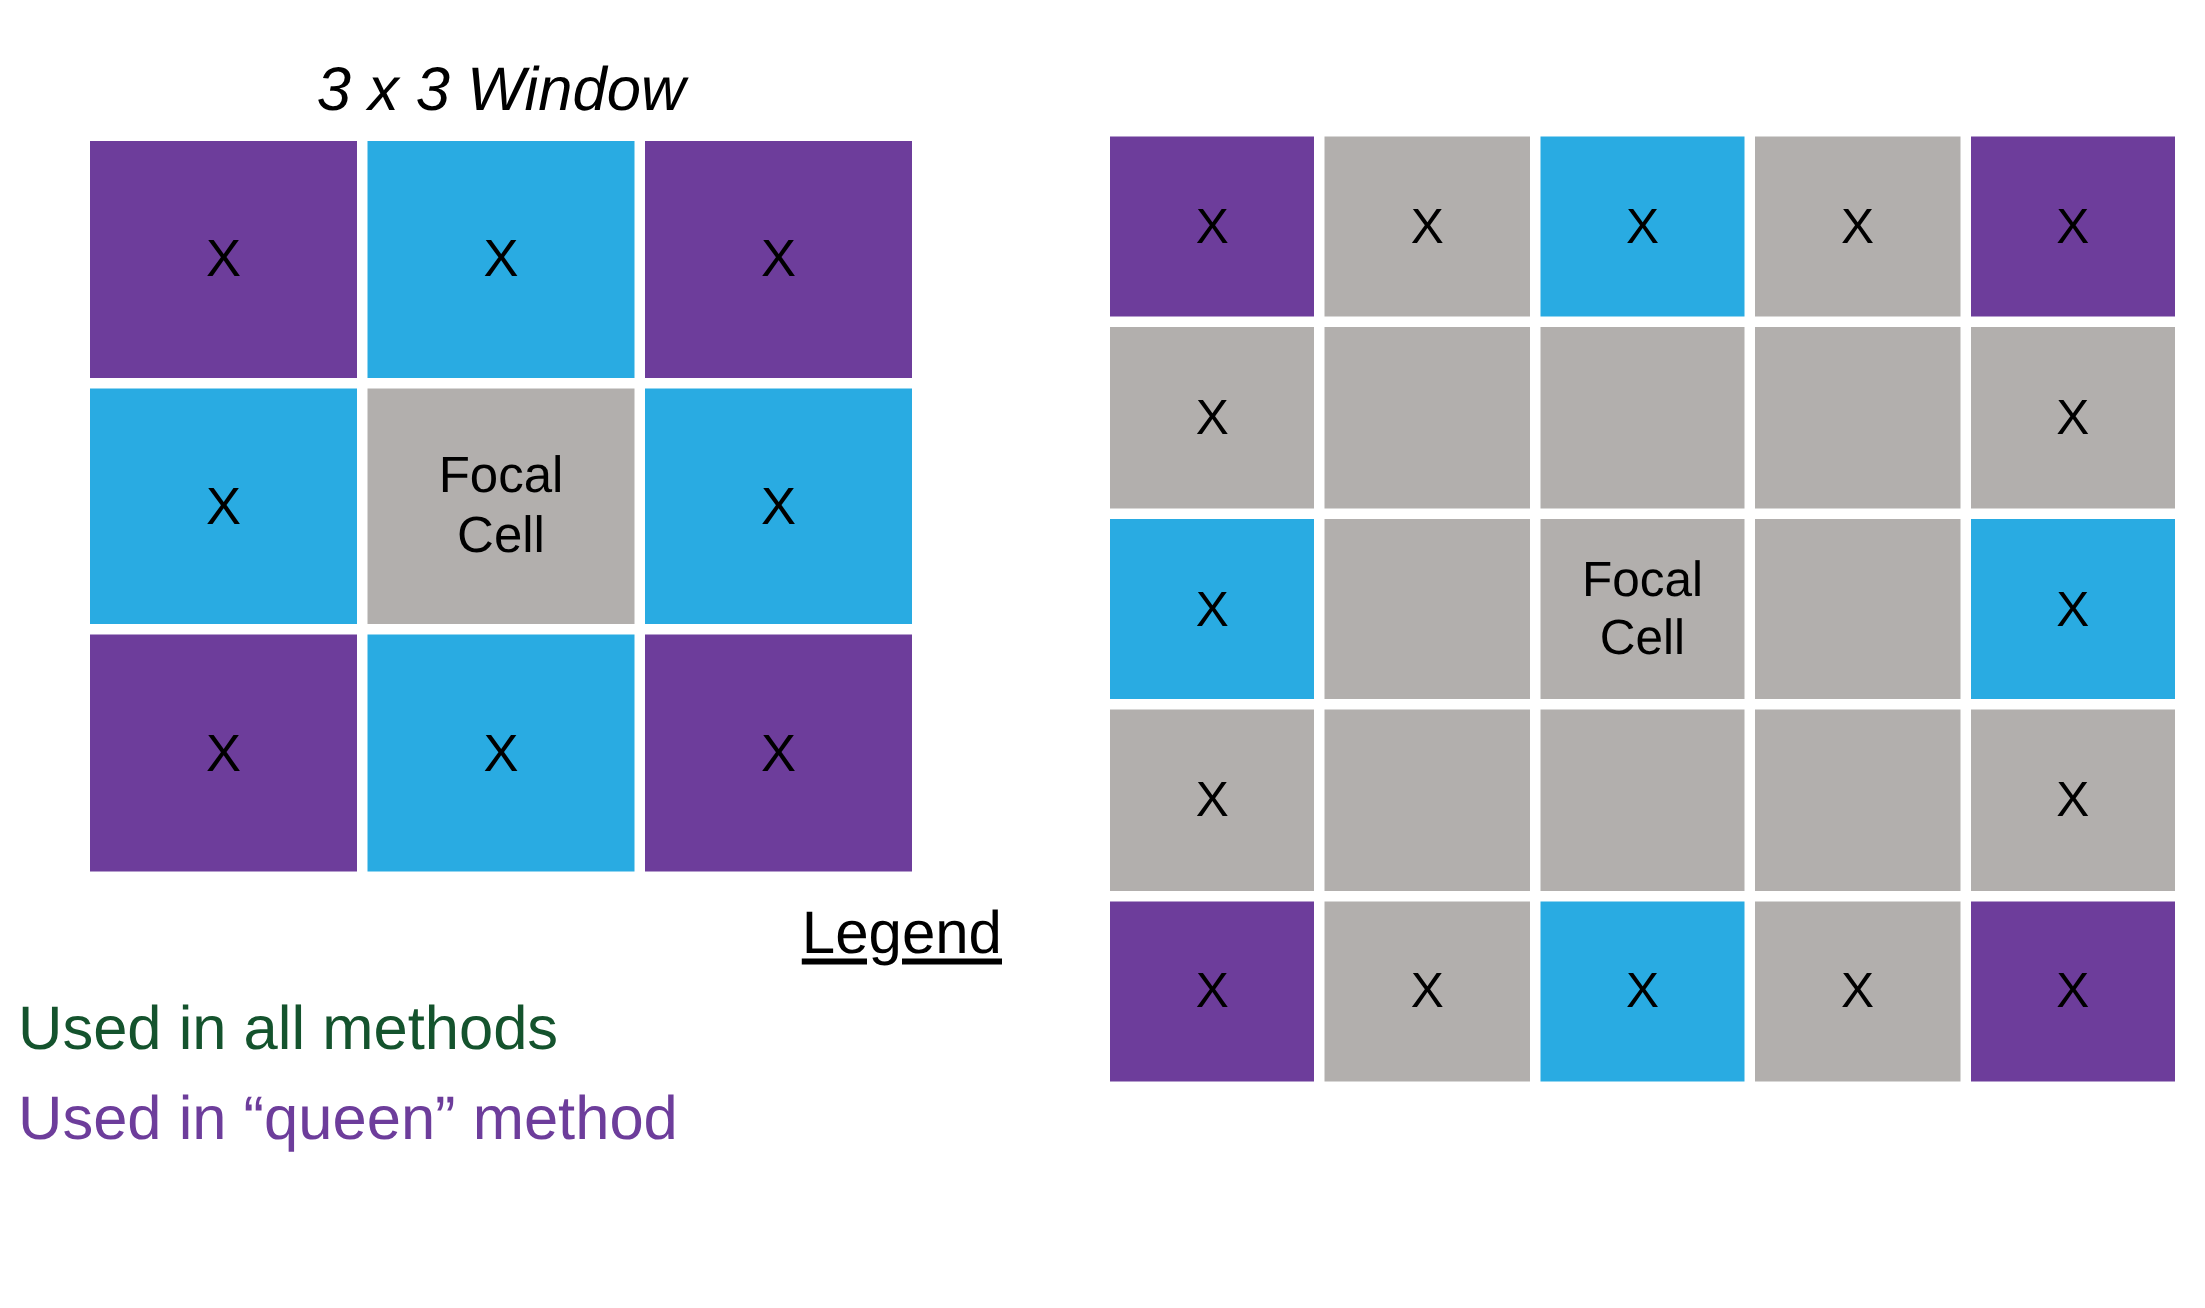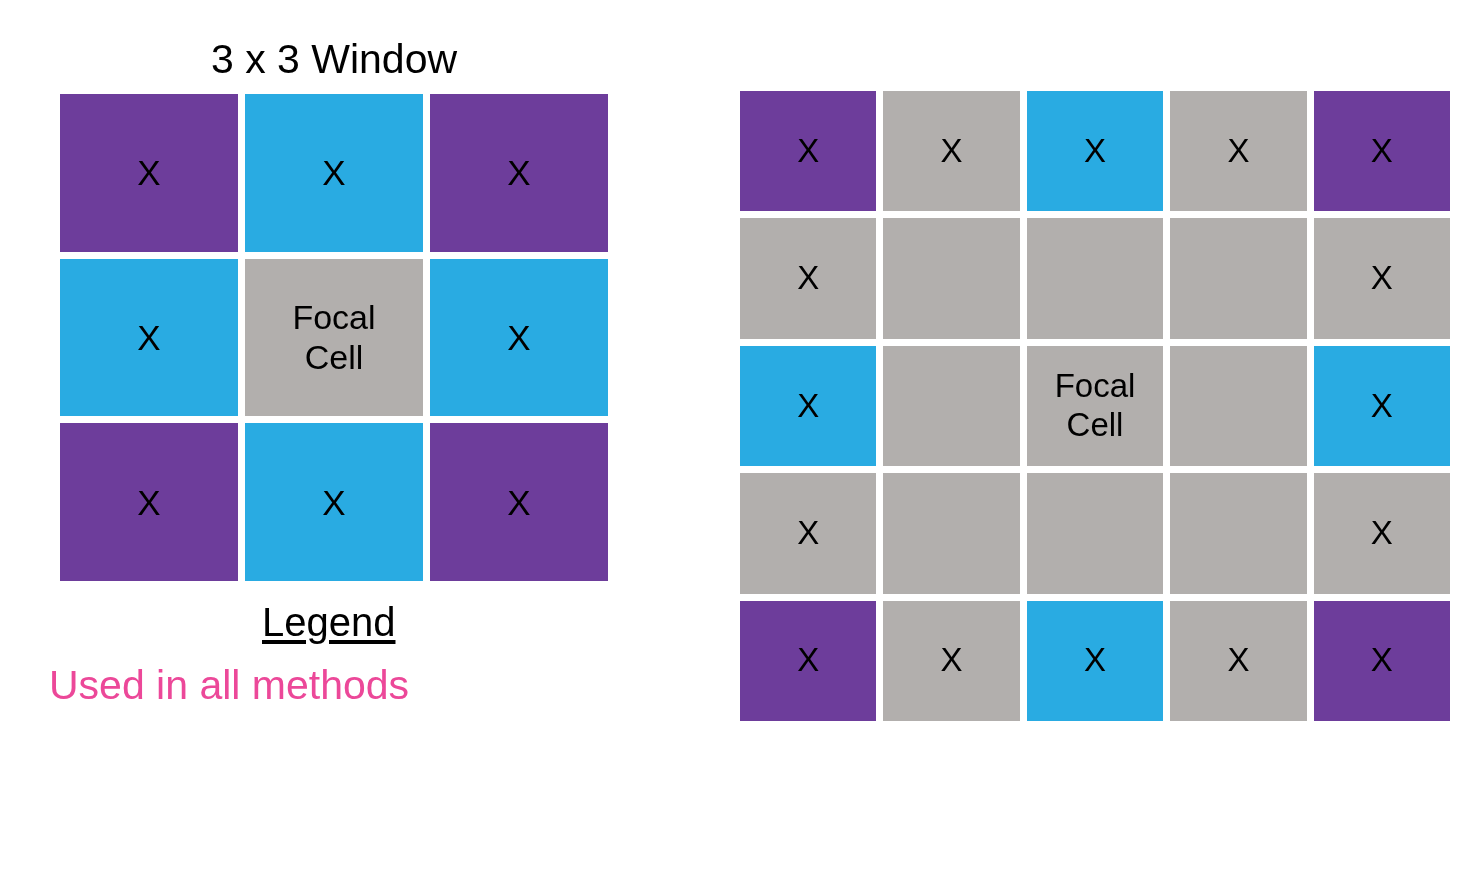--- a/index.html
+++ b/index.html
@@ -14,20 +14,21 @@
 
   
   .panel-title{
     position:absolute;
     font-size:41px;
     color:#000000;
     text-align:center;
     white-space:nowrap;
     letter-spacing:0px;
     font-weight:400;
+    font-style:italic;
   }
   #title-3x3{left:60px;top:36px;width:548px;}
   #title-5x5{left:740px;top:36px;width:710px;}
 
   
   .grid{position:absolute;display:grid;}
   #grid-3x3{
     left:60px;top:94px;width:548px;height:487px;
     grid-template-columns:repeat(3,1fr);
     grid-template-rows:repeat(3,1fr);
@@ -55,21 +56,21 @@
   .cell.purple{background:#6d3d9b;}
   .cell.gray{background:#b2afad;}
   .cell .mark{display:block;}
   .cell.focal .mark{font-size:34px;line-height:1.18;}
   #grid-5x5 .cell.focal .mark{font-size:33px;}
 
   
   #legend-title{
     position:absolute;
     left:262px;top:600px;width:406px;
-    text-align:left;
+    text-align:right;
     font-size:40px;
     color:#000000;
     text-decoration:underline;
     text-underline-offset:4px;
     white-space:nowrap;
   }
   .legend-line{
     position:absolute;
     left:12px;
     font-size:41px;
@@ -191,17 +192,18 @@
       <div class="cell gray" style="background: rgb(178, 175, 173);">
         <span class="mark">X</span>
       </div>
       <div class="cell purple" style="background: rgb(109, 61, 155);">
         <span class="mark">X</span>
       </div>
     </div>
 
   <div id="legend-title">Legend</div>
 
-  <div class="legend-line" id="legend-line-0" style="color: #ec4899; margin-left: 37px;">Used in all methods</div>
-
+  <div class="legend-line" id="legend-line-0" style="color: #14532d;">Used in all methods</div>
+
+  <div class="legend-line" id="legend-line-1" style="color: rgb(109, 61, 155);">Used in “queen” method</div>
 
 
 </div>
 
 </body></html>

